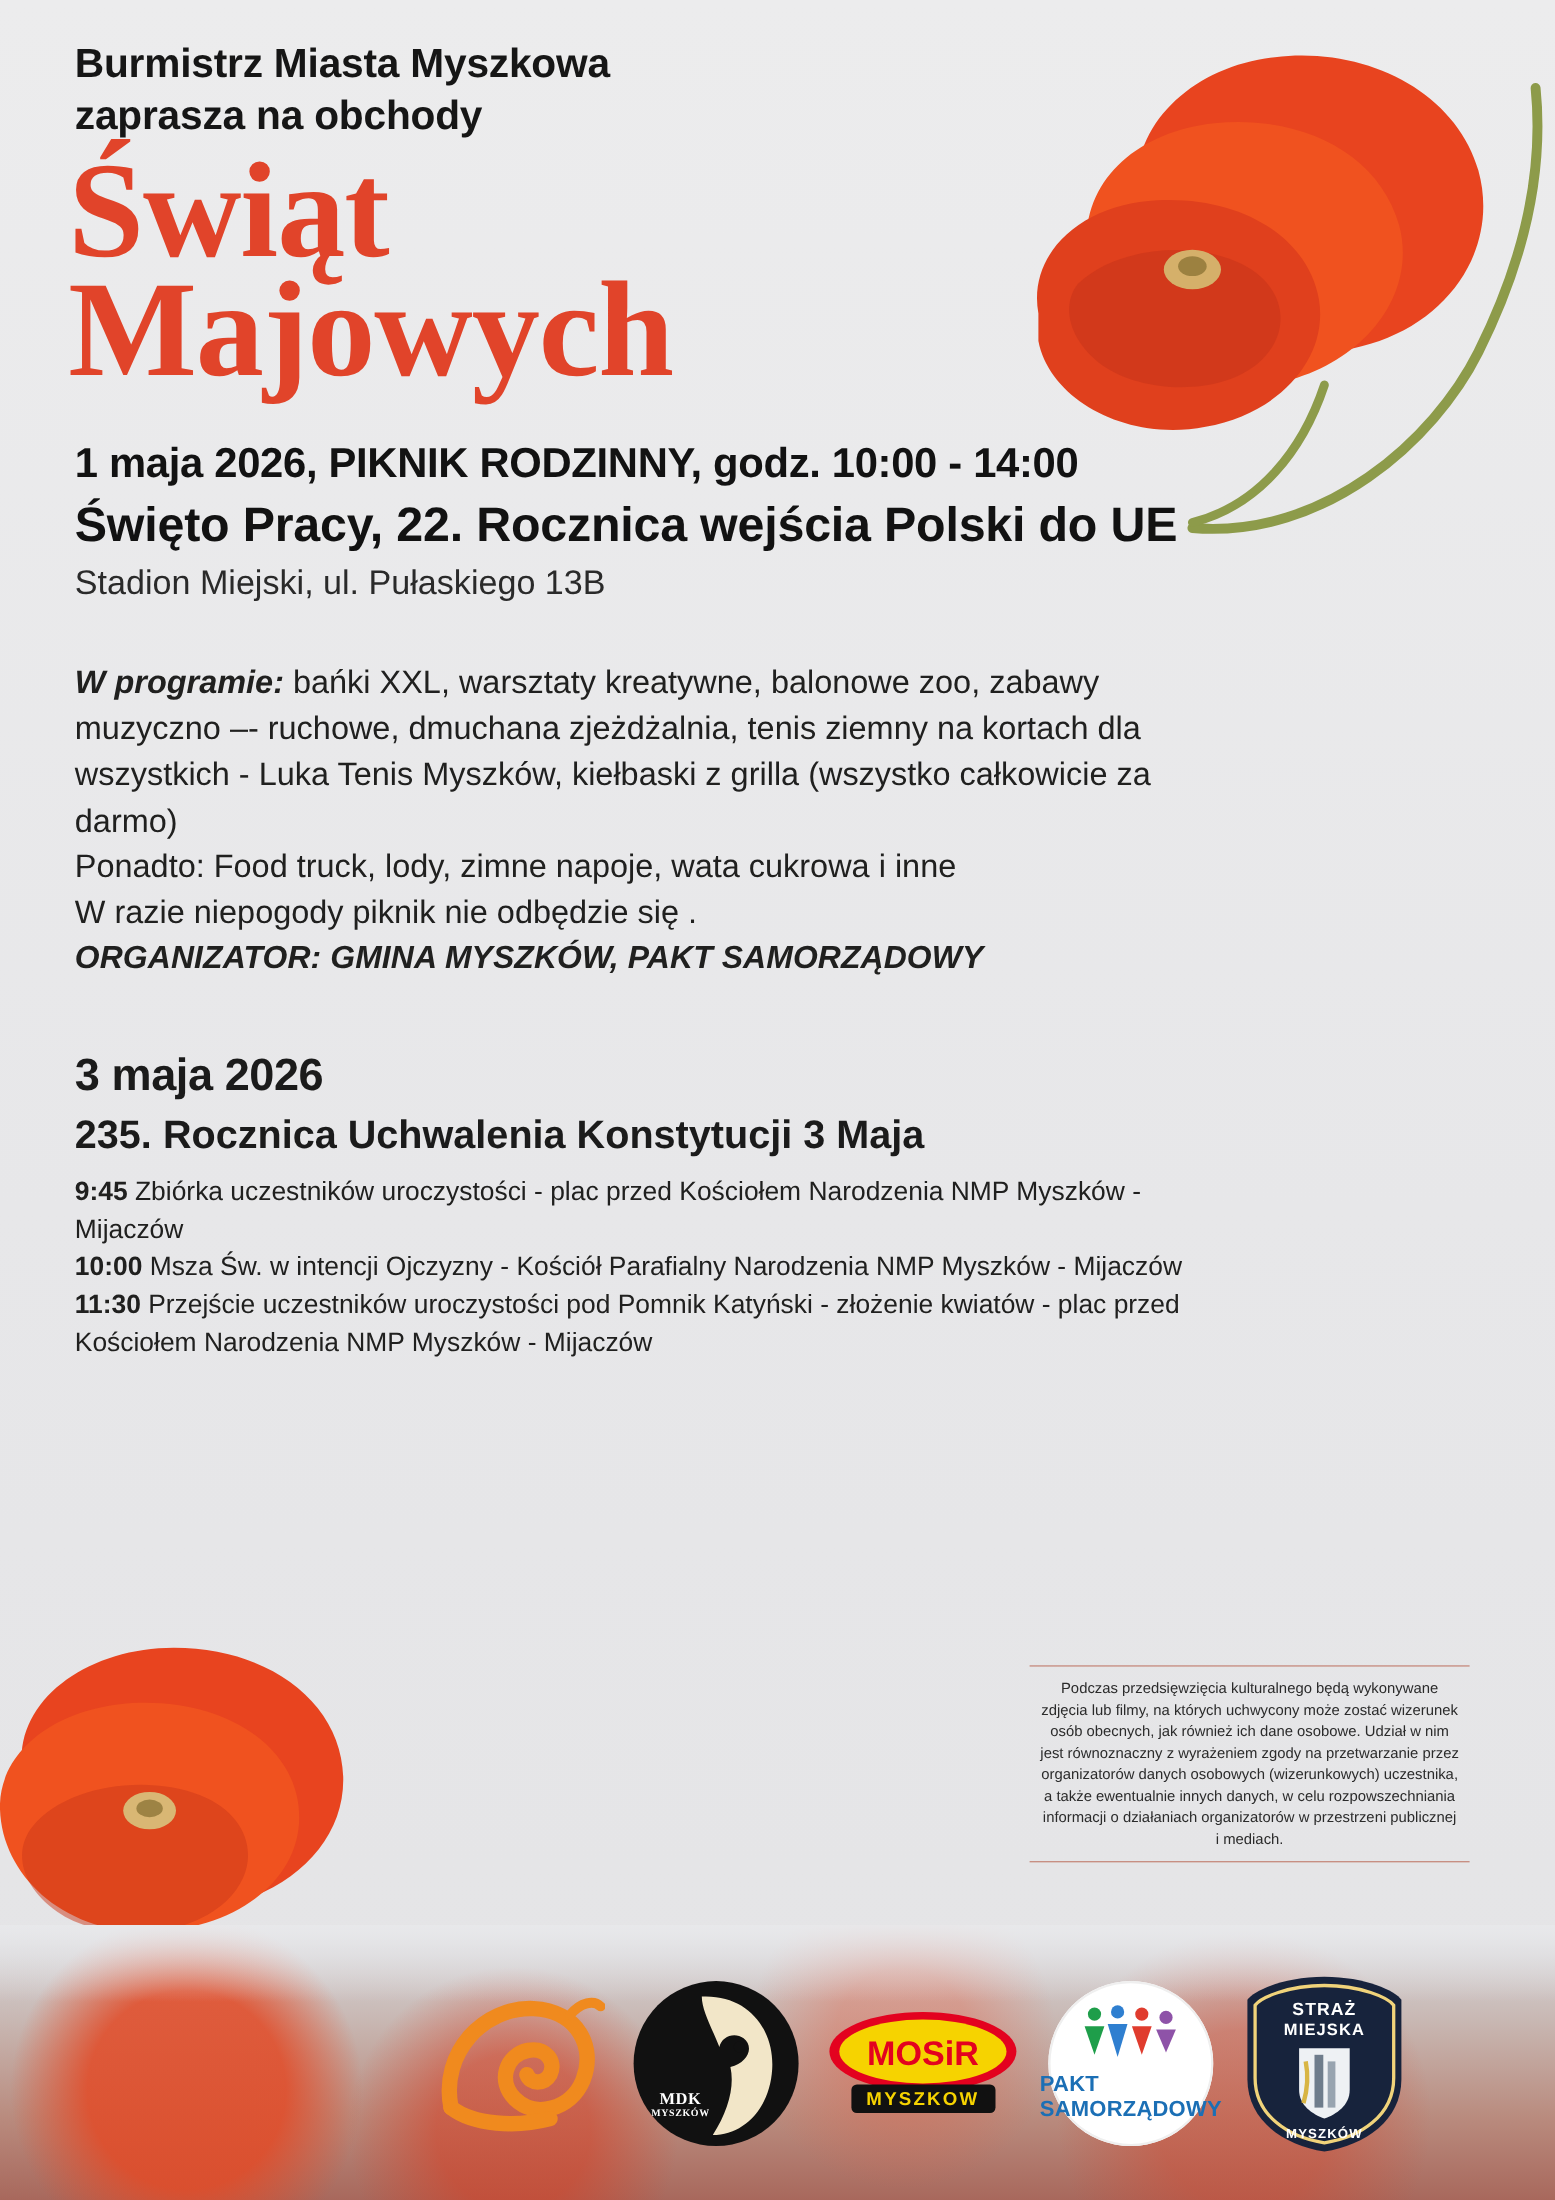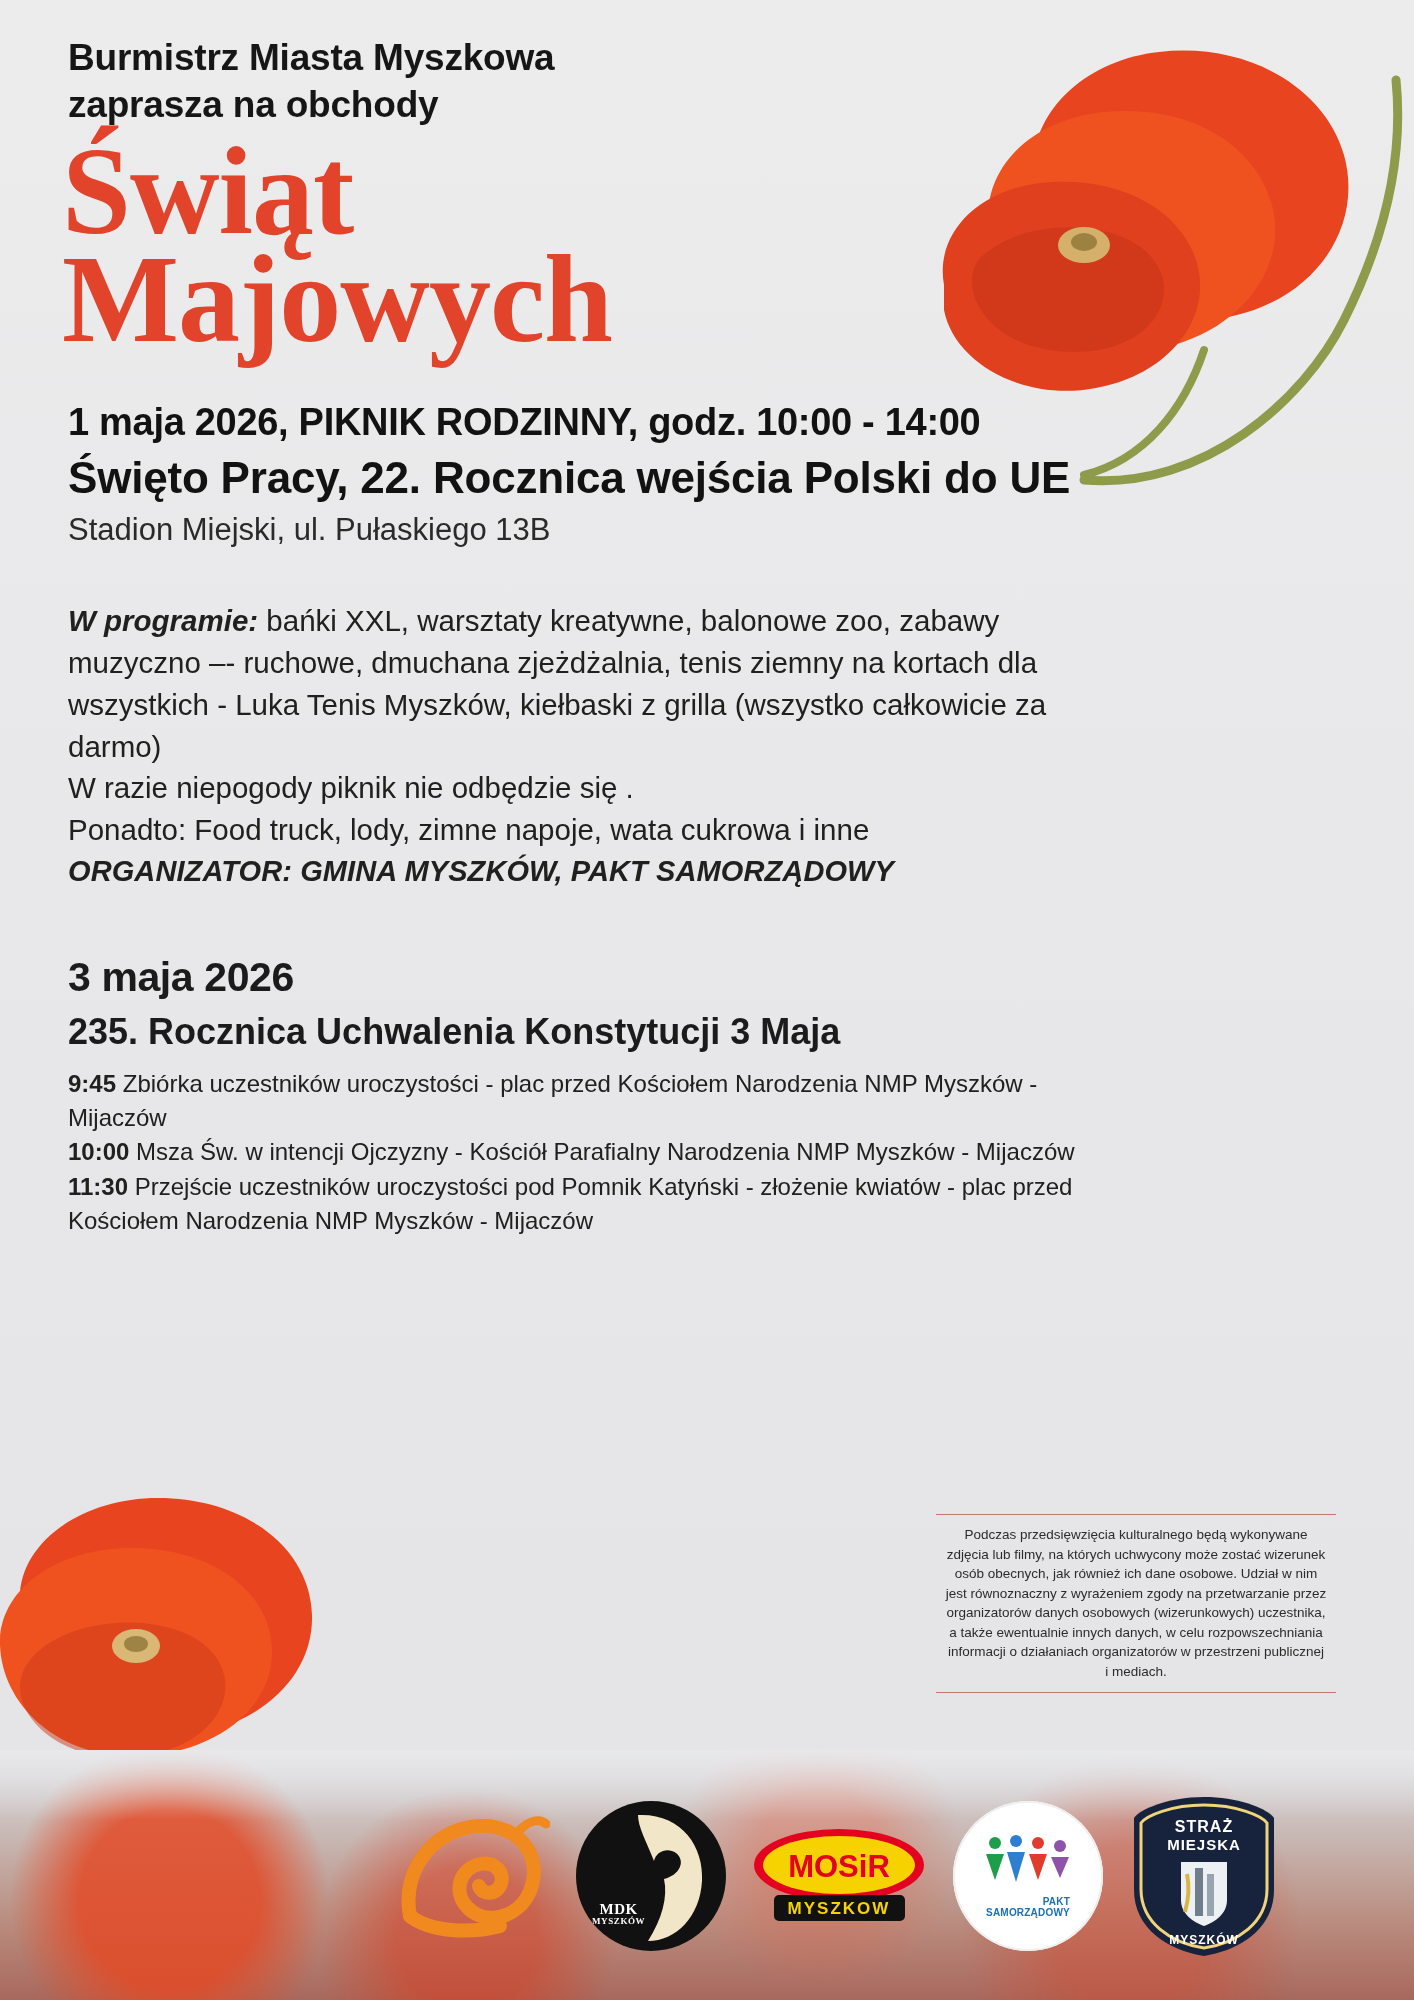--- a/index.html
+++ b/index.html
@@ -248,24 +248,24 @@
   .mdk-text small {
     display: block;
     font-size: 9px;
     font-weight: 700;
     letter-spacing: 0.6px;
   }
 
   .pakt-text {
     margin-top: 6px;
     color: #1b6fb5;
-    font-size: 10px;
+    font-size: 20px;
     font-weight: 700;
     line-height: 1.15;
-    text-align: right;
+    text-align: left;
     letter-spacing: 0.2px;
   }
 </style>
 </head>
 <body>
 
 <div class="poster">
 
   <svg class="poppy-top" viewBox="0 0 620 470" xmlns="http://www.w3.org/2000/svg">
     <path d="M300 460 C 420 470, 520 380, 560 300 C 600 220, 620 140, 612 60" fill="none" stroke="#8d9b4a" stroke-width="9" stroke-linecap="round"></path>
@@ -302,22 +302,22 @@
       <span class="t1">Świąt</span>
       <span class="t2">Majowych</span>
     </div>
 
     <div class="headline-date">1 maja 2026, PIKNIK RODZINNY, godz. 10:00 - 14:00</div>
     <div class="headline-sub">Święto Pracy, 22. Rocznica wejścia Polski do UE</div>
     <div class="headline-place">Stadion Miejski, ul. Pułaskiego 13B</div>
 
     <div class="program">
       <p><span class="lead">W programie:</span><span> bańki XXL, warsztaty kreatywne, balonowe zoo, zabawy muzyczno –- ruchowe, dmuchana zjeżdżalnia, tenis ziemny na kortach dla wszystkich - Luka Tenis Myszków, kiełbaski z grilla (wszystko całkowicie za darmo)</span></p>
+      <p>Ponadto: Food truck, lody, zimne napoje, wata cukrowa i inne</p>
       <p>W razie niepogody piknik nie odbędzie się .</p>
-      <p>Ponadto: Food truck, lody, zimne napoje, wata cukrowa i inne</p>
       <p class="organizer">ORGANIZATOR: GMINA MYSZKÓW, PAKT SAMORZĄDOWY</p>
     </div>
 
     <div class="second-block">
       <div class="second-date">3 maja 2026</div>
       <div class="second-sub">235. Rocznica Uchwalenia Konstytucji 3 Maja</div>
       <div class="schedule">
         <p><span class="hour">9:45</span><span> Zbiórka uczestników uroczystości - plac przed Kościołem Narodzenia NMP Myszków - Mijaczów</span></p>
         <p><span class="hour">10:00</span><span> Msza Św. w intencji Ojczyzny - Kościół Parafialny Narodzenia NMP Myszków - Mijaczów</span></p>
         <p><span class="hour">11:30</span><span> Przejście uczestników uroczystości pod Pomnik Katyński - złożenie kwiatów - plac przed Kościołem Narodzenia NMP Myszków - Mijaczów</span></p>

